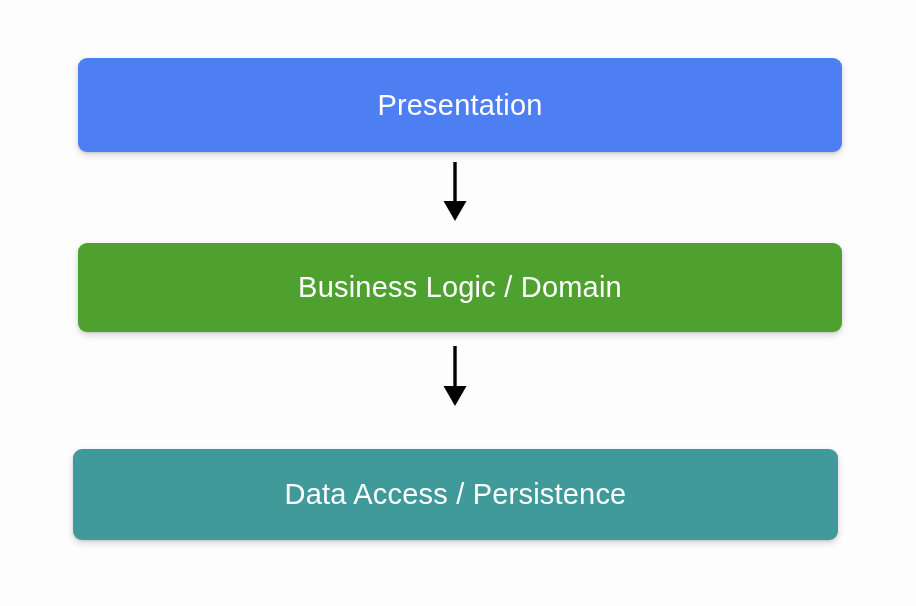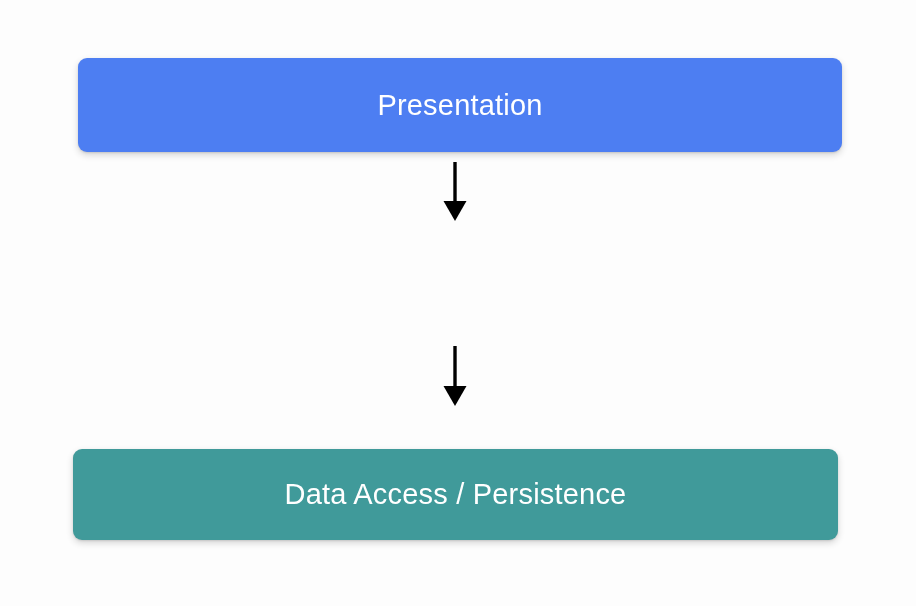--- a/index.html
+++ b/index.html
@@ -98,20 +98,23 @@
 
   <div class="layer-box" id="layer-presentation">
     <span class="layer-label">Presentation</span>
   </div>
 
   <svg class="connector-arrow" id="arrow-presentation-to-business" viewBox="0 0 42 64">
     <line x1="21" y1="2" x2="21" y2="46" stroke="#000000" stroke-width="3.4"></line>
     <polygon points="21,61 9.5,41 32.5,41" fill="#000000"></polygon>
   </svg>
 
+  <div class="layer-box" id="layer-business-logic">
+    <span class="layer-label">Business Logic / Domain</span>
+  </div>
 
   <svg class="connector-arrow" id="arrow-business-to-data" viewBox="0 0 42 66">
     <line x1="21" y1="3" x2="21" y2="47" stroke="#000000" stroke-width="3.4"></line>
     <polygon points="21,63 9.5,43 32.5,43" fill="#000000"></polygon>
   </svg>
 
   <div class="layer-box" id="layer-data-access">
     <span class="layer-label">Data Access / Persistence</span>
   </div>
 

